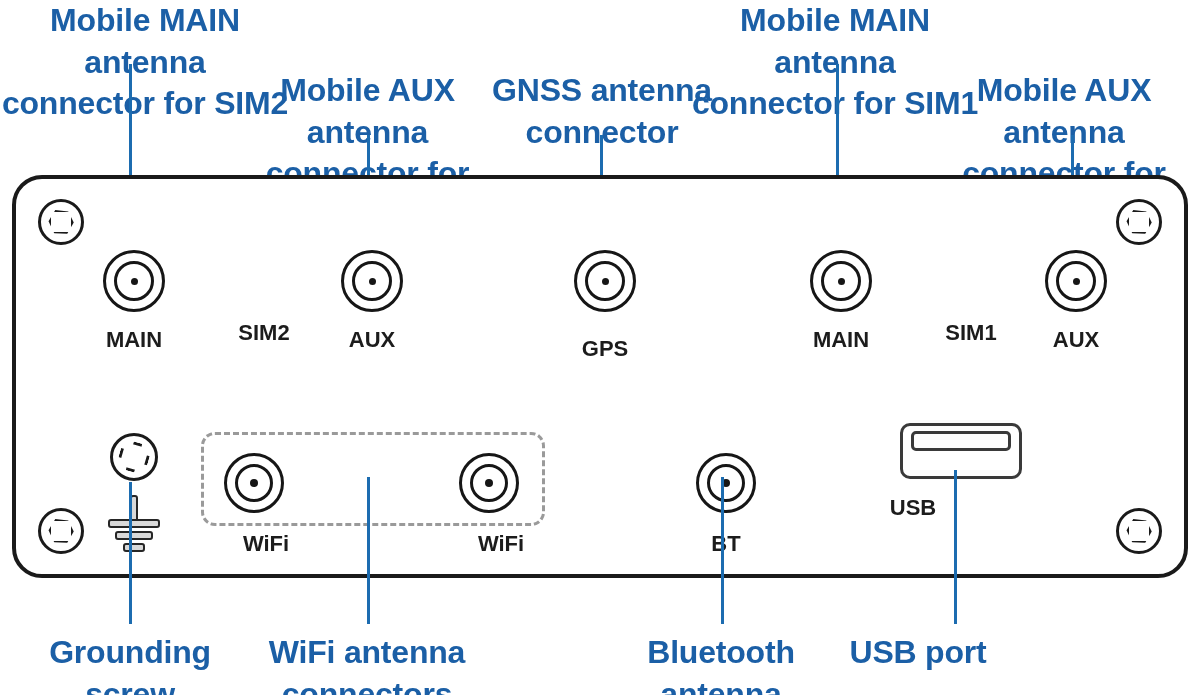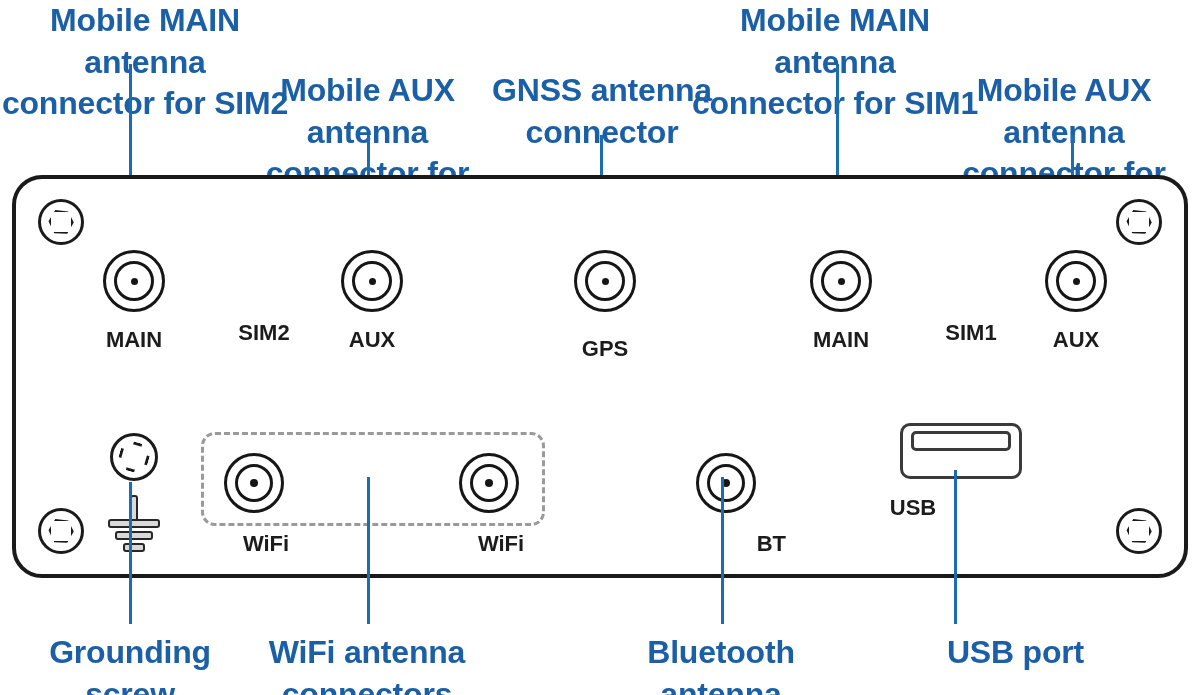--- a/index.html
+++ b/index.html
@@ -259,33 +259,33 @@
       <div class="ring2"></div>
       <div class="pin"></div>
     </div>
 
     <div id="usb-port" style="left:884px; top:244px; width:122px; height:56px;">
       <div class="tongue"></div>
     </div>
 
     <div class="silk" style="left:190px; top:352px; width:120px;">WiFi</div>
     <div class="silk" style="left:425px; top:352px; width:120px;">WiFi</div>
-    <div class="silk" style="left:650px; top:352px; width:120px;text-align:right;">BT</div>
+    <div class="silk" style="left:650px; top:352px; width:120px;">BT</div>
     <div class="silk" style="left:837px; top:316px; width:120px;">USB</div>
   </div>
 
   <div class="leader" style="left:129px; top:482px; height:142px;"></div>
   <div class="leader" style="left:367px; top:477px; height:147px;"></div>
   <div class="leader" style="left:721px; top:477px; height:147px;"></div>
   <div class="leader" style="left:954px; top:470px; height:154px;"></div>
 
   <div class="callout" style="left:20px;  top:632px; width:220px;">Grounding
 screw</div>
 
   <div class="callout" style="left:252px; top:632px; width:230px;">WiFi antenna
 connectors</div>
 
   <div class="callout" style="left:592px; top:632px; width:258px;">Bluetooth antenna
 connector</div>
 
-  <div class="callout" style="left:884px; top:632px; width:200px;text-align:right;">USB port</div>
+  <div class="callout" style="left:818px; top:632px; width:200px;">USB port</div>
 
 </div>
 
 </body></html>

